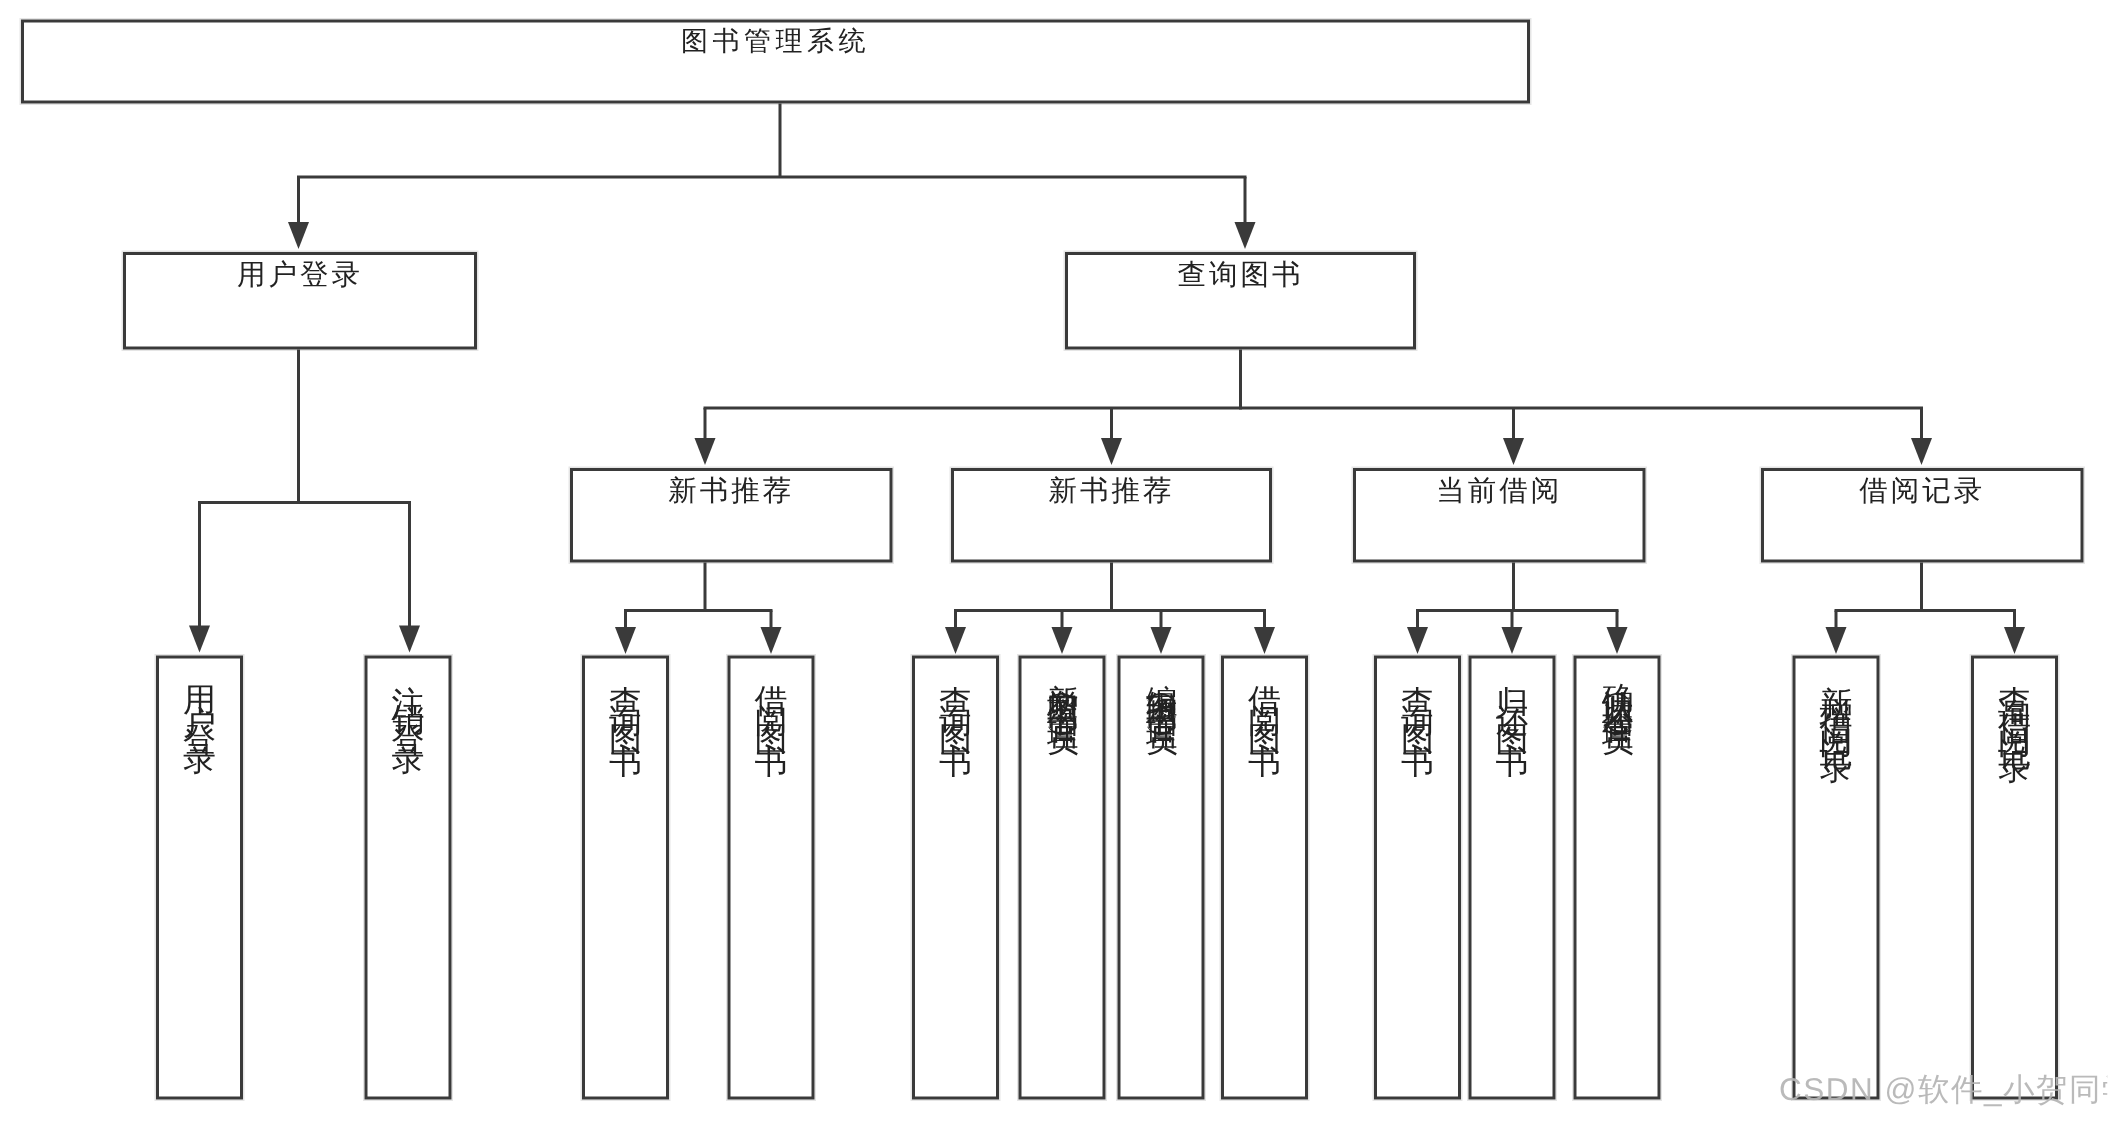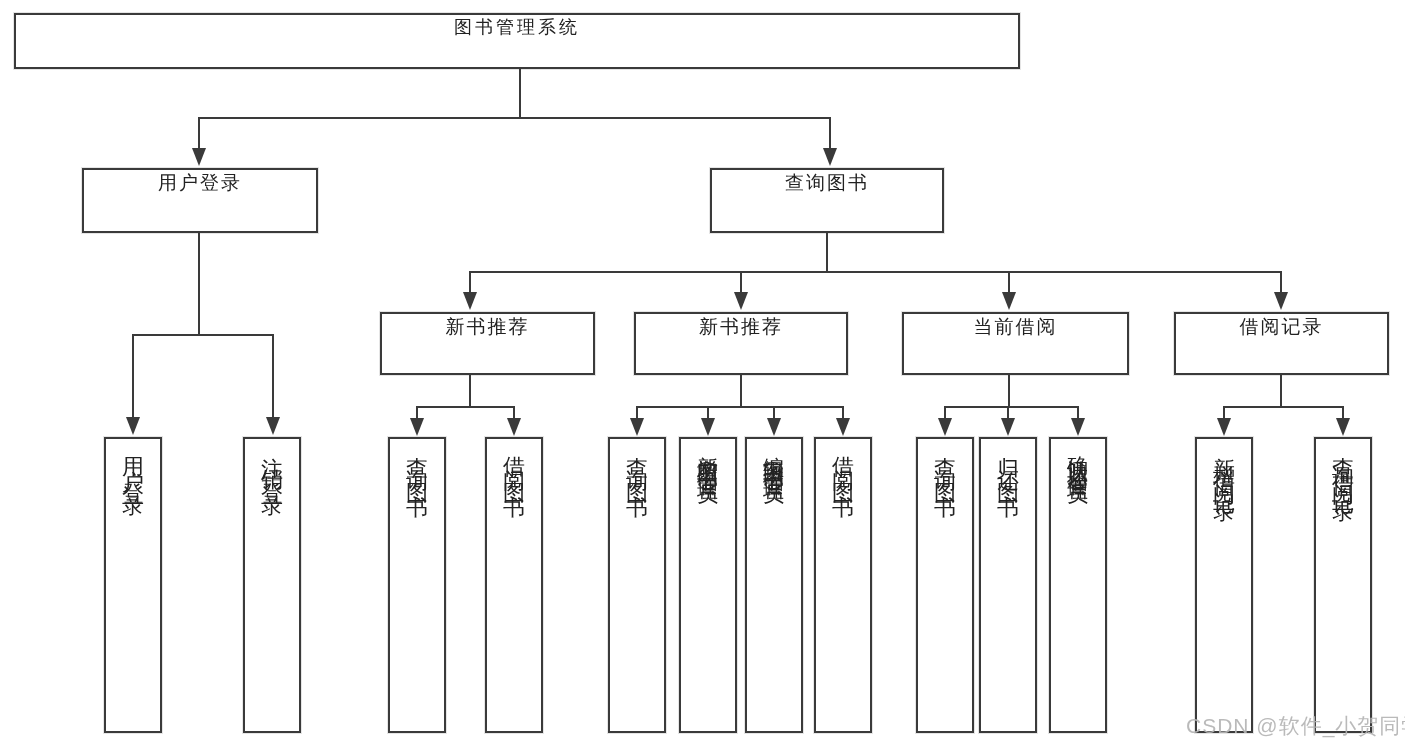--- a/index.html
+++ b/index.html
@@ -85,21 +85,21 @@
   <div class="ar" style="left:1002px;top:292px;"></div>
   <div class="vl" style="left:1280px;top:272px;height:22px;"></div>
   <div class="ar" style="left:1274px;top:292px;"></div>
 
   <div class="box" style="left:380px;top:312px;width:215px;height:63px;">
     <span class="lbl">新书推荐</span>
   </div>
   <div class="box" style="left:634px;top:312px;width:214px;height:63px;">
     <span class="lbl">新书推荐</span>
   </div>
-  <div class="box" style="left:902px;top:312px;width:227px;height:63px;">
+  <div class="box" style="left:902px;top:312px;width:195px;height:63px;">
     <span class="lbl">当前借阅</span>
   </div>
   <div class="box" style="left:1174px;top:312px;width:215px;height:63px;">
     <span class="lbl">借阅记录</span>
   </div>
 
   <div class="vl" style="left:469px;top:375px;height:33px;"></div>
   <div class="hl" style="left:416px;top:406px;width:99px;"></div>
   <div class="vl" style="left:416px;top:407px;height:13px;"></div>
   <div class="ar" style="left:410px;top:418px;"></div>

